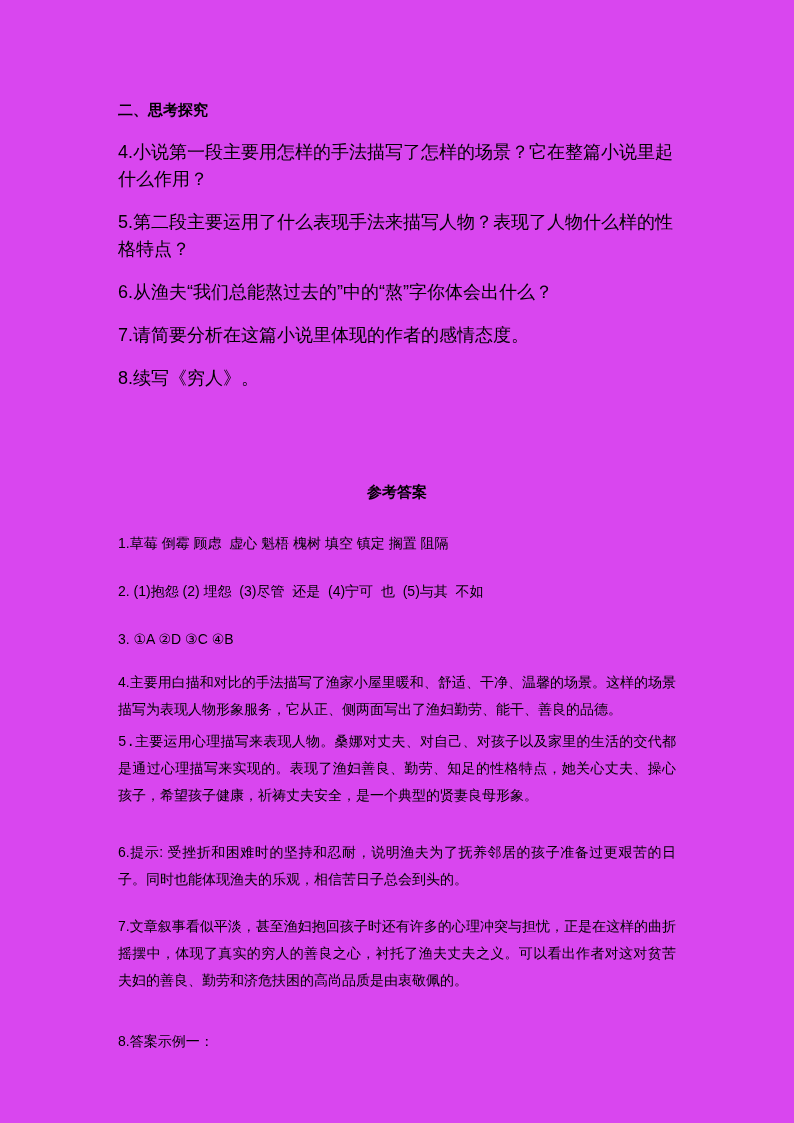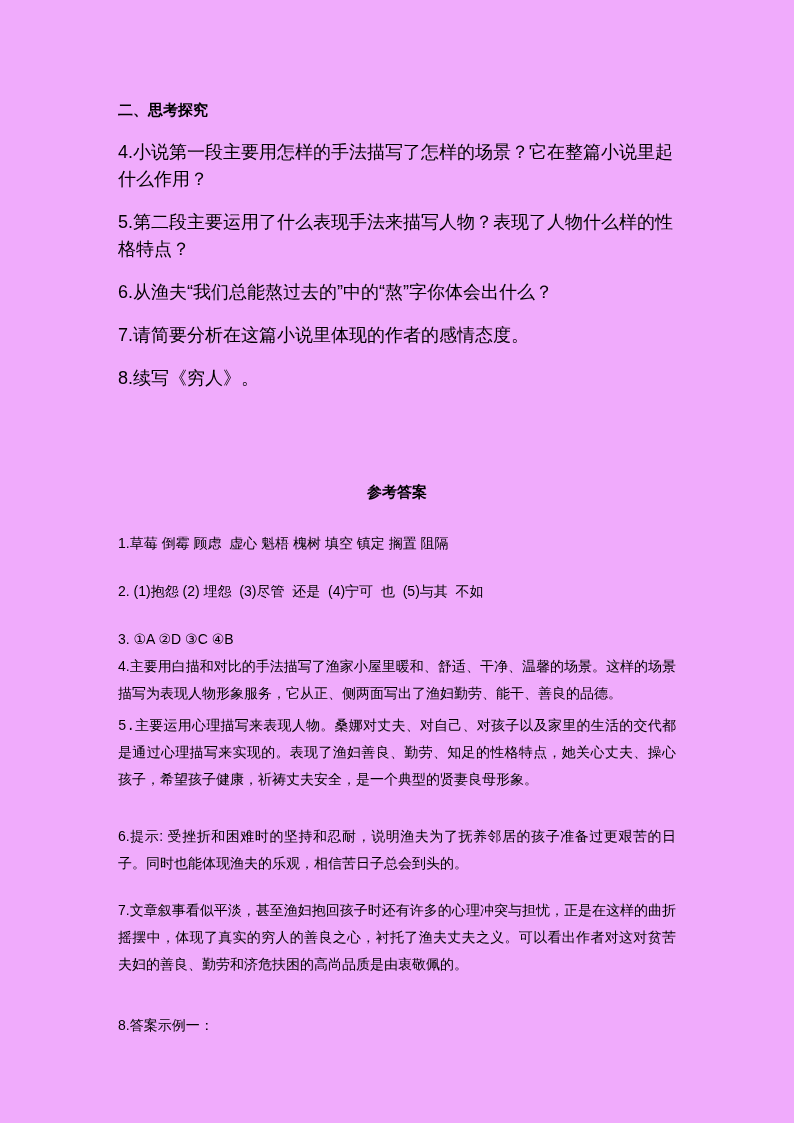--- a/index.html
+++ b/index.html
@@ -9,21 +9,21 @@
   }
   body {
     font-family: "Liberation Sans", "DejaVu Sans", sans-serif;
     color: #000000;
   }
   .page {
     position: relative;
     width: 794px;
     height: 1123px;
     margin: 0 auto;
-    background: #f0abfc;
+    background: #d946ef;
     box-sizing: border-box;
     padding: 96px 118px 40px 118px;
     overflow: hidden;
   }
   .section-heading {
     font-size: 15px;
     font-weight: 700;
     line-height: 27px;
     margin: 0 0 16px 0;
     white-space: pre-wrap;
@@ -43,21 +43,21 @@
     font-family: Liberation Mono, monospace;
   }
   .a-para {
     font-size: 14px;
     line-height: 27px;
     margin: 0;
     white-space: pre-wrap;
     text-align: justify;
   }
   .m-21 { margin-bottom: 21px; }
-  .m-16 { }
+  .m-16 { margin-bottom: 16px; }
   .m-6  { margin-bottom: 6px; }
   .m-29 { margin-bottom: 29px; font-family: Liberation Mono, monospace; }
   .m-24 { margin-bottom: 20px; }
   .m-34 { margin-bottom: 34px; }
   .m-0  { margin-bottom: 0; }
 </style>
 </head>
 <body>
 
 <div class="page">

